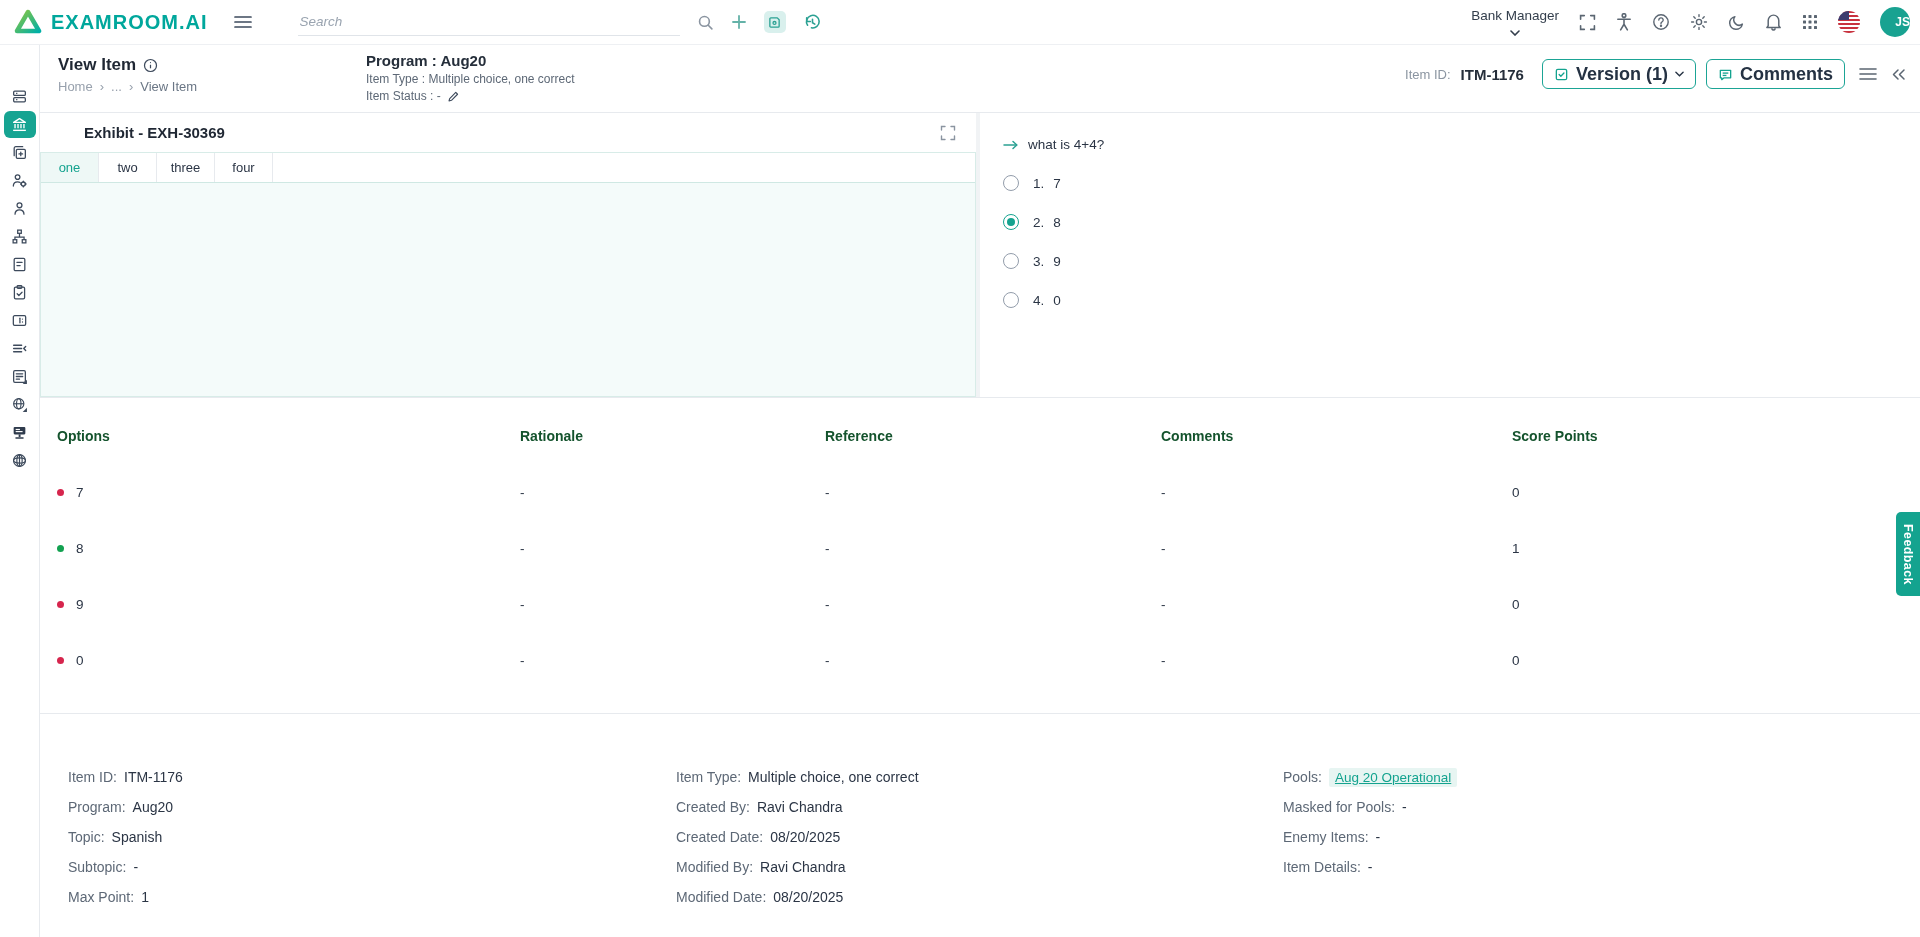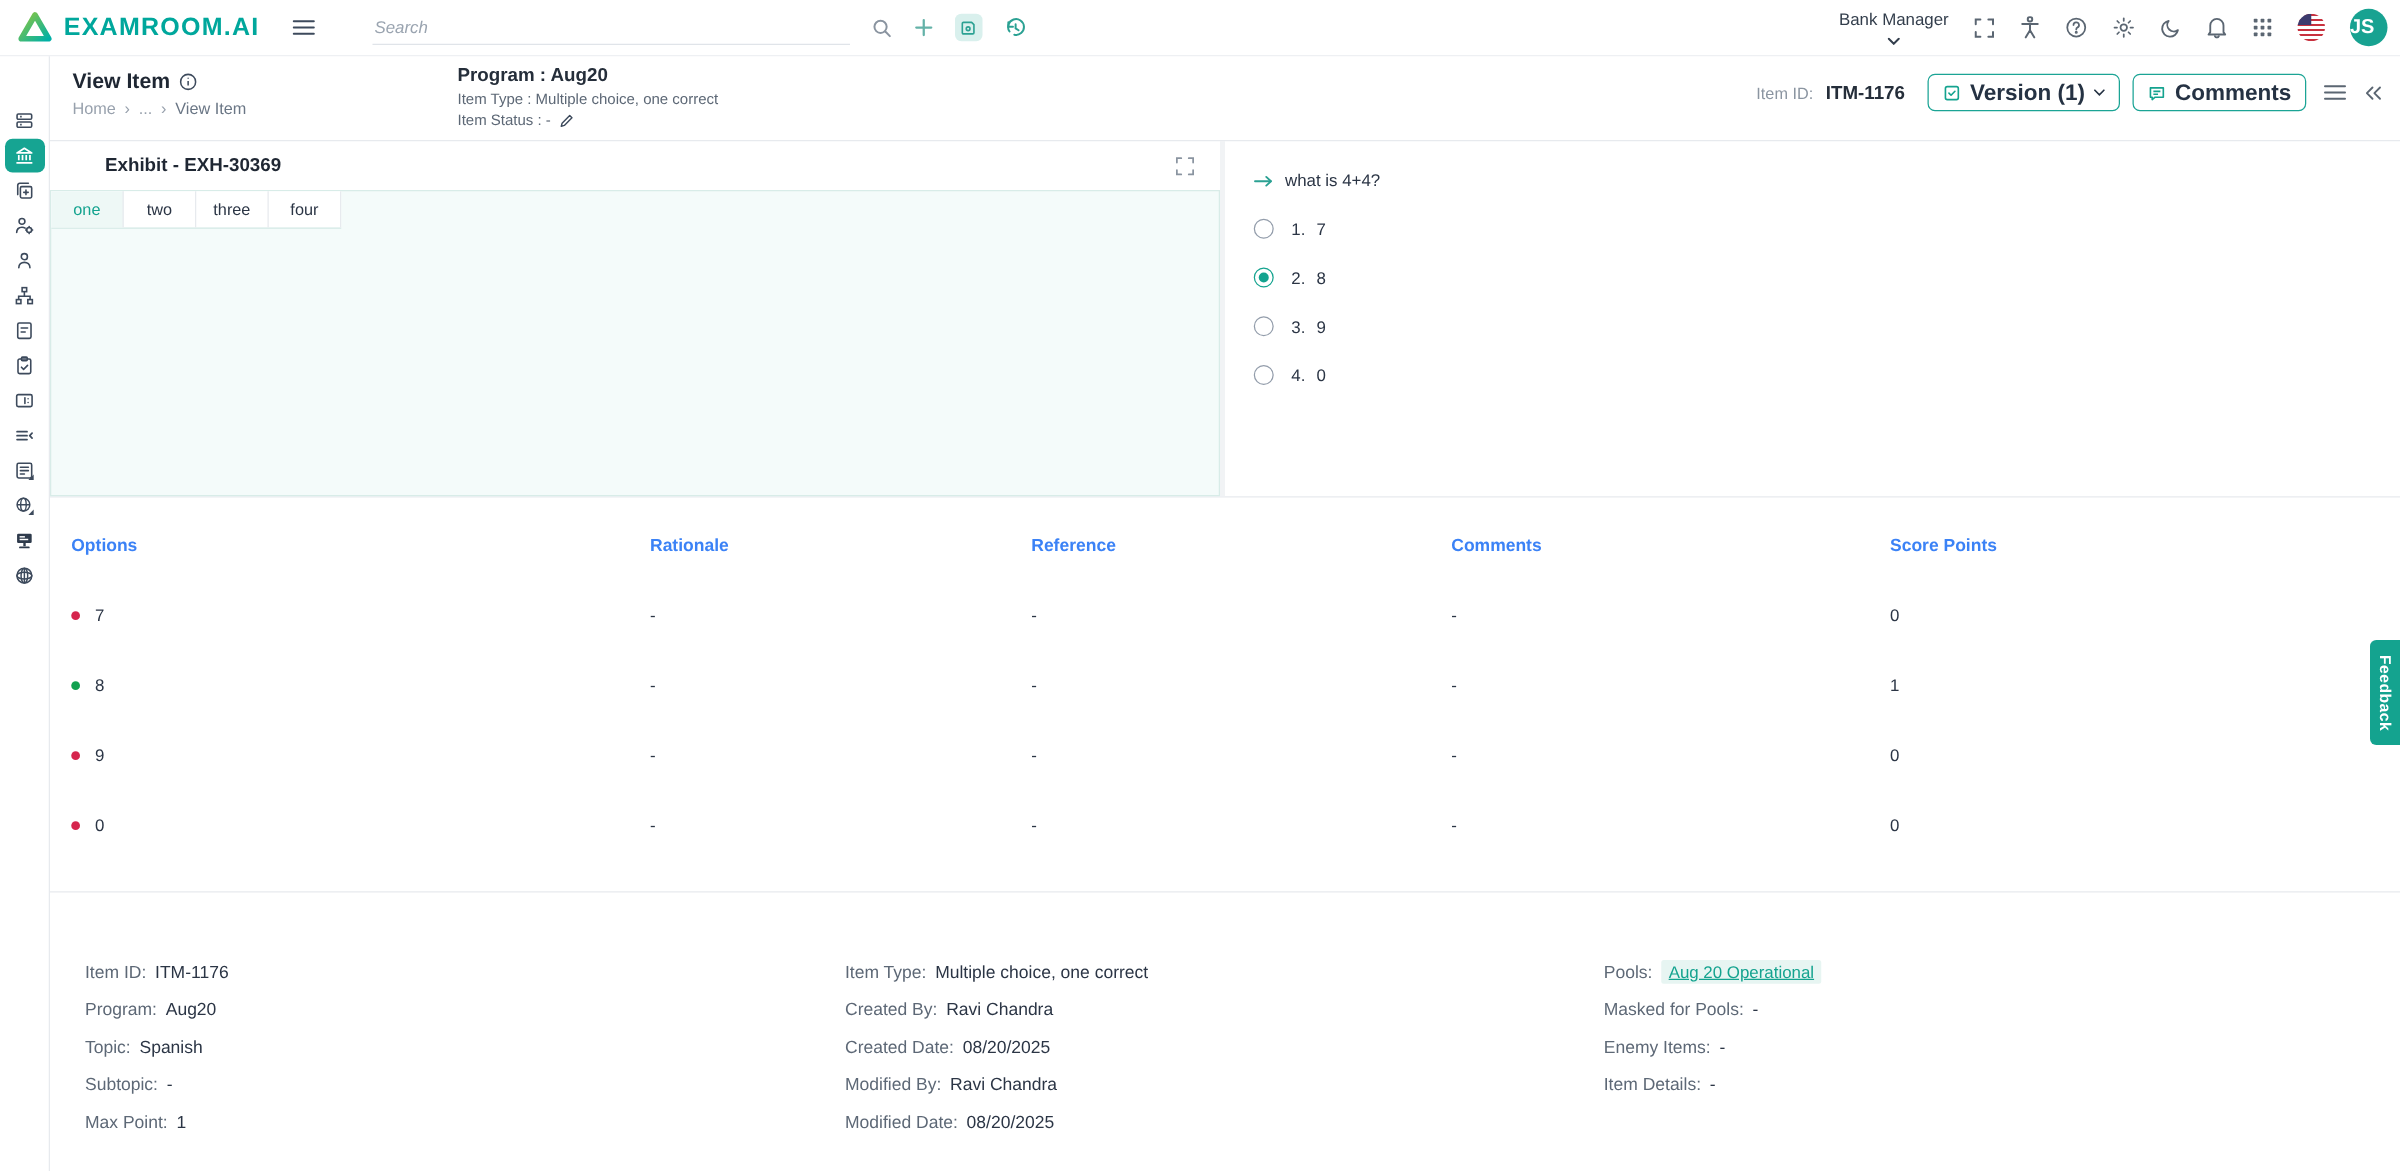--- a/index.html
+++ b/index.html
@@ -19,22 +19,22 @@
   .search-input{width:382px; border:none; outline:none; border-bottom:1px solid #e0e4e9;
     font-size:13.5px; padding:6px 2px; color:#2b3545; font-family:"Liberation Sans",sans-serif;font-style:italic;}
   .search-input::placeholder{color:#9aa4b0;}
   .nav-ic{margin-left:17px; cursor:pointer; display:flex; align-items:center;}
   .save-chip{width:22px; height:22px; background:#d9f0ed; border-radius:5px; display:flex; align-items:center; justify-content:center;}
   .nav-right{margin-left:auto; display:flex; align-items:center; gap:20px;}
   .role{display:flex; align-items:center; gap:7px; font-size:13.5px; color:#333e4c; cursor:pointer;flex-direction:column;}
   .flag{width:22px; height:22px; border-radius:50%; overflow:hidden; position:relative;
     background:repeating-linear-gradient(#c8313e 0 2px,#fff 2px 4px); cursor:pointer;}
   .flag::after{content:""; position:absolute; left:0; top:0; width:11px; height:9px; background:#3c3b6e;}
-  .avatar{width:30px; height:30px; border-radius:50%; background:#18a291; color:#fff; font-size:16px;
-    font-weight:700; display:flex; align-items:center; justify-content:flex-start; cursor:pointer;}
+  .avatar{width:30px; height:30px; border-radius:50%; background:#18a291; color:#fff; font-size:12px;
+    font-weight:700; display:flex; align-items:center; justify-content:flex-end; cursor:pointer;}
   
   .shell{display:flex; height:892px;}
   .sidebar{width:40px; border-right:1px solid var(--border); padding-top:38px; display:flex; flex-direction:column; align-items:center; gap:0;}
   .s-item{width:32px; height:27px; display:flex; align-items:center; justify-content:center; border-radius:6px; cursor:pointer; margin-bottom:1px;}
   .s-item.active{background:#16a492;}
   .main{flex:1; display:flex; flex-direction:column; position:relative;}
   
   .page-header{height:68px; border-bottom:1px solid var(--border); position:relative; flex:none;}
   .ph-left{padding:10px 0 0 18px;}
   .title-row{display:flex; align-items:center; gap:7px;}
@@ -48,39 +48,39 @@
   .itemid-label{font-size:13px; color:#8b95a1;}
   .itemid-val{font-size:15px; font-weight:700; color:#252e3a; margin-right:8px;}
   .btn{height:30px; border:1.5px solid #1ba495; background:#fff; border-radius:6px; display:flex;
     align-items:center; gap:7px; padding:0 11px; font-size:18px; font-weight:600; color:#253243; cursor:pointer;}
   .gray-ic{color:#5b6672; cursor:pointer; display:flex; margin-left:4px;}
   
   .panels{display:flex; border-bottom:1px solid var(--border); height:285px; flex:none;}
   .exhibit{width:940px; border-right:4px solid #f1f3f5; display:flex; flex-direction:column;}
   .panel-head{height:39px; flex:none; display:flex; align-items:center; justify-content:space-between; padding:0 20px;}
   .panel-title{font-size:15px; font-weight:700; color:#1f2733;margin-left:24px;}
-  .tabbox{flex:1; border:1px solid var(--tborder); background:var(--pale); display:flex; }
+  .tabbox{flex:1; border:1px solid var(--tborder); background:var(--pale); display:flex; flex-direction:column;}
   .tabs{display:flex; height:30px; flex:none; background:#fff; border-bottom:1px solid #cfe8e3;}
   .tab{width:58px; display:flex; align-items:center; justify-content:center; font-size:13px; color:#2b3545;
     border-right:1px solid var(--border); cursor:pointer;}
   .tab.active{background:var(--pale2); color:var(--teal);}
   .itempanel{flex:1; display:flex; flex-direction:column;}
   .itempanel .panel-head{border-bottom:1px solid var(--border);}
   .item-body{padding:24px 0 0 23px;}
   .question{display:flex; align-items:center; gap:9px; font-size:13.5px; color:#2b3545;}
   .opt{display:flex; align-items:center; margin-top:23px; font-size:13.5px; color:#2b3545; height:16px;}
   .radio{width:16px; height:16px; border-radius:50%; border:1.6px solid #939dab; position:relative; flex:none; cursor:pointer;}
   .radio.selected{border-color:var(--teal);}
   .radio.selected::after{content:""; position:absolute; inset:3px; border-radius:50%; background:var(--teal);}
   .opt-num{margin-left:14px;}
   .opt-text{margin-left:9px;}
   
   .table-section{height:316px; flex:none; border-bottom:1px solid var(--border); padding-top:30px;}
   .t-head,.t-row{display:grid; grid-template-columns:463px 305px 336px 351px 1fr; padding-left:17px; align-items:center;}
-  .t-head{font-size:14px; font-weight:700; color:#3b82f6;}
+  .t-head{font-size:14px; font-weight:700; color:#14532d;}
   .t-row{font-size:13.5px; color:#2b3545; margin-top:41px;}
   .opt-cell{display:flex; align-items:center; gap:12px;}
   .dot{width:7px; height:7px; border-radius:50%;}
   .dot.red{background:#d6254d;} .dot.green{background:#12a150;}
   
   .details{padding:38px 0 0 28px;}
   .details-title{font-size:15px; font-weight:700; color:#1f2733;}
   .d-grid{display:grid; grid-template-columns:608px 607px 1fr; margin-top:10px;}
   .d-line{height:30px; display:flex; align-items:center; gap:7px; font-size:14px;}
   .d-label{color:var(--muted);} .d-val{color:#2b3545;}

